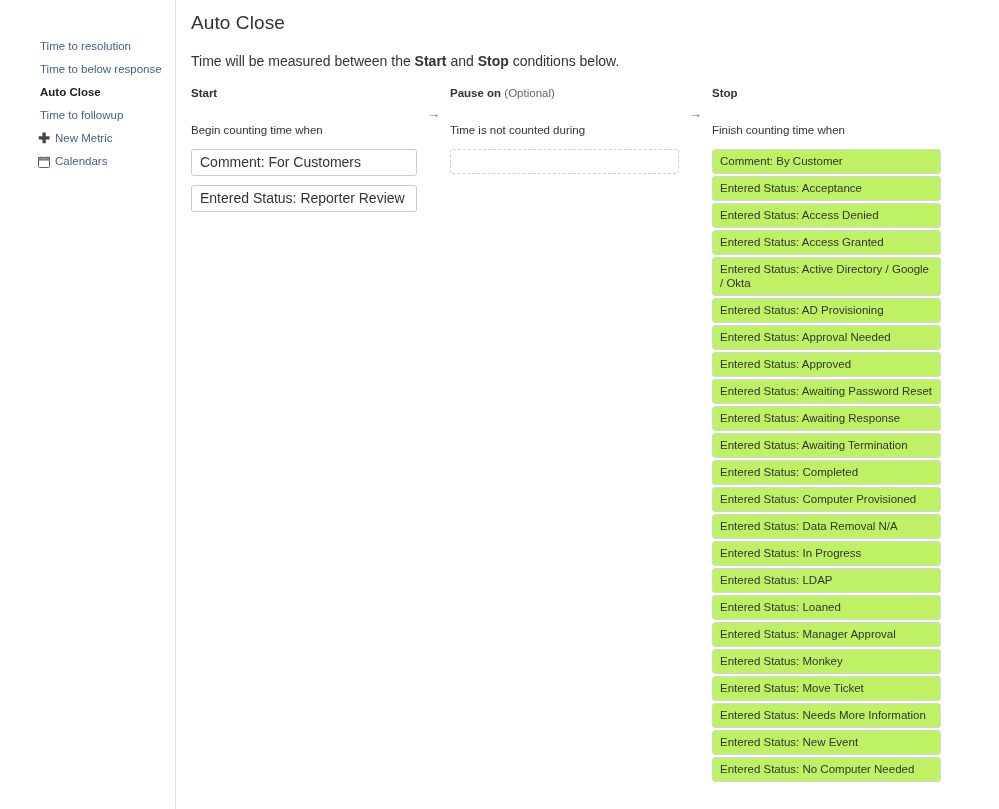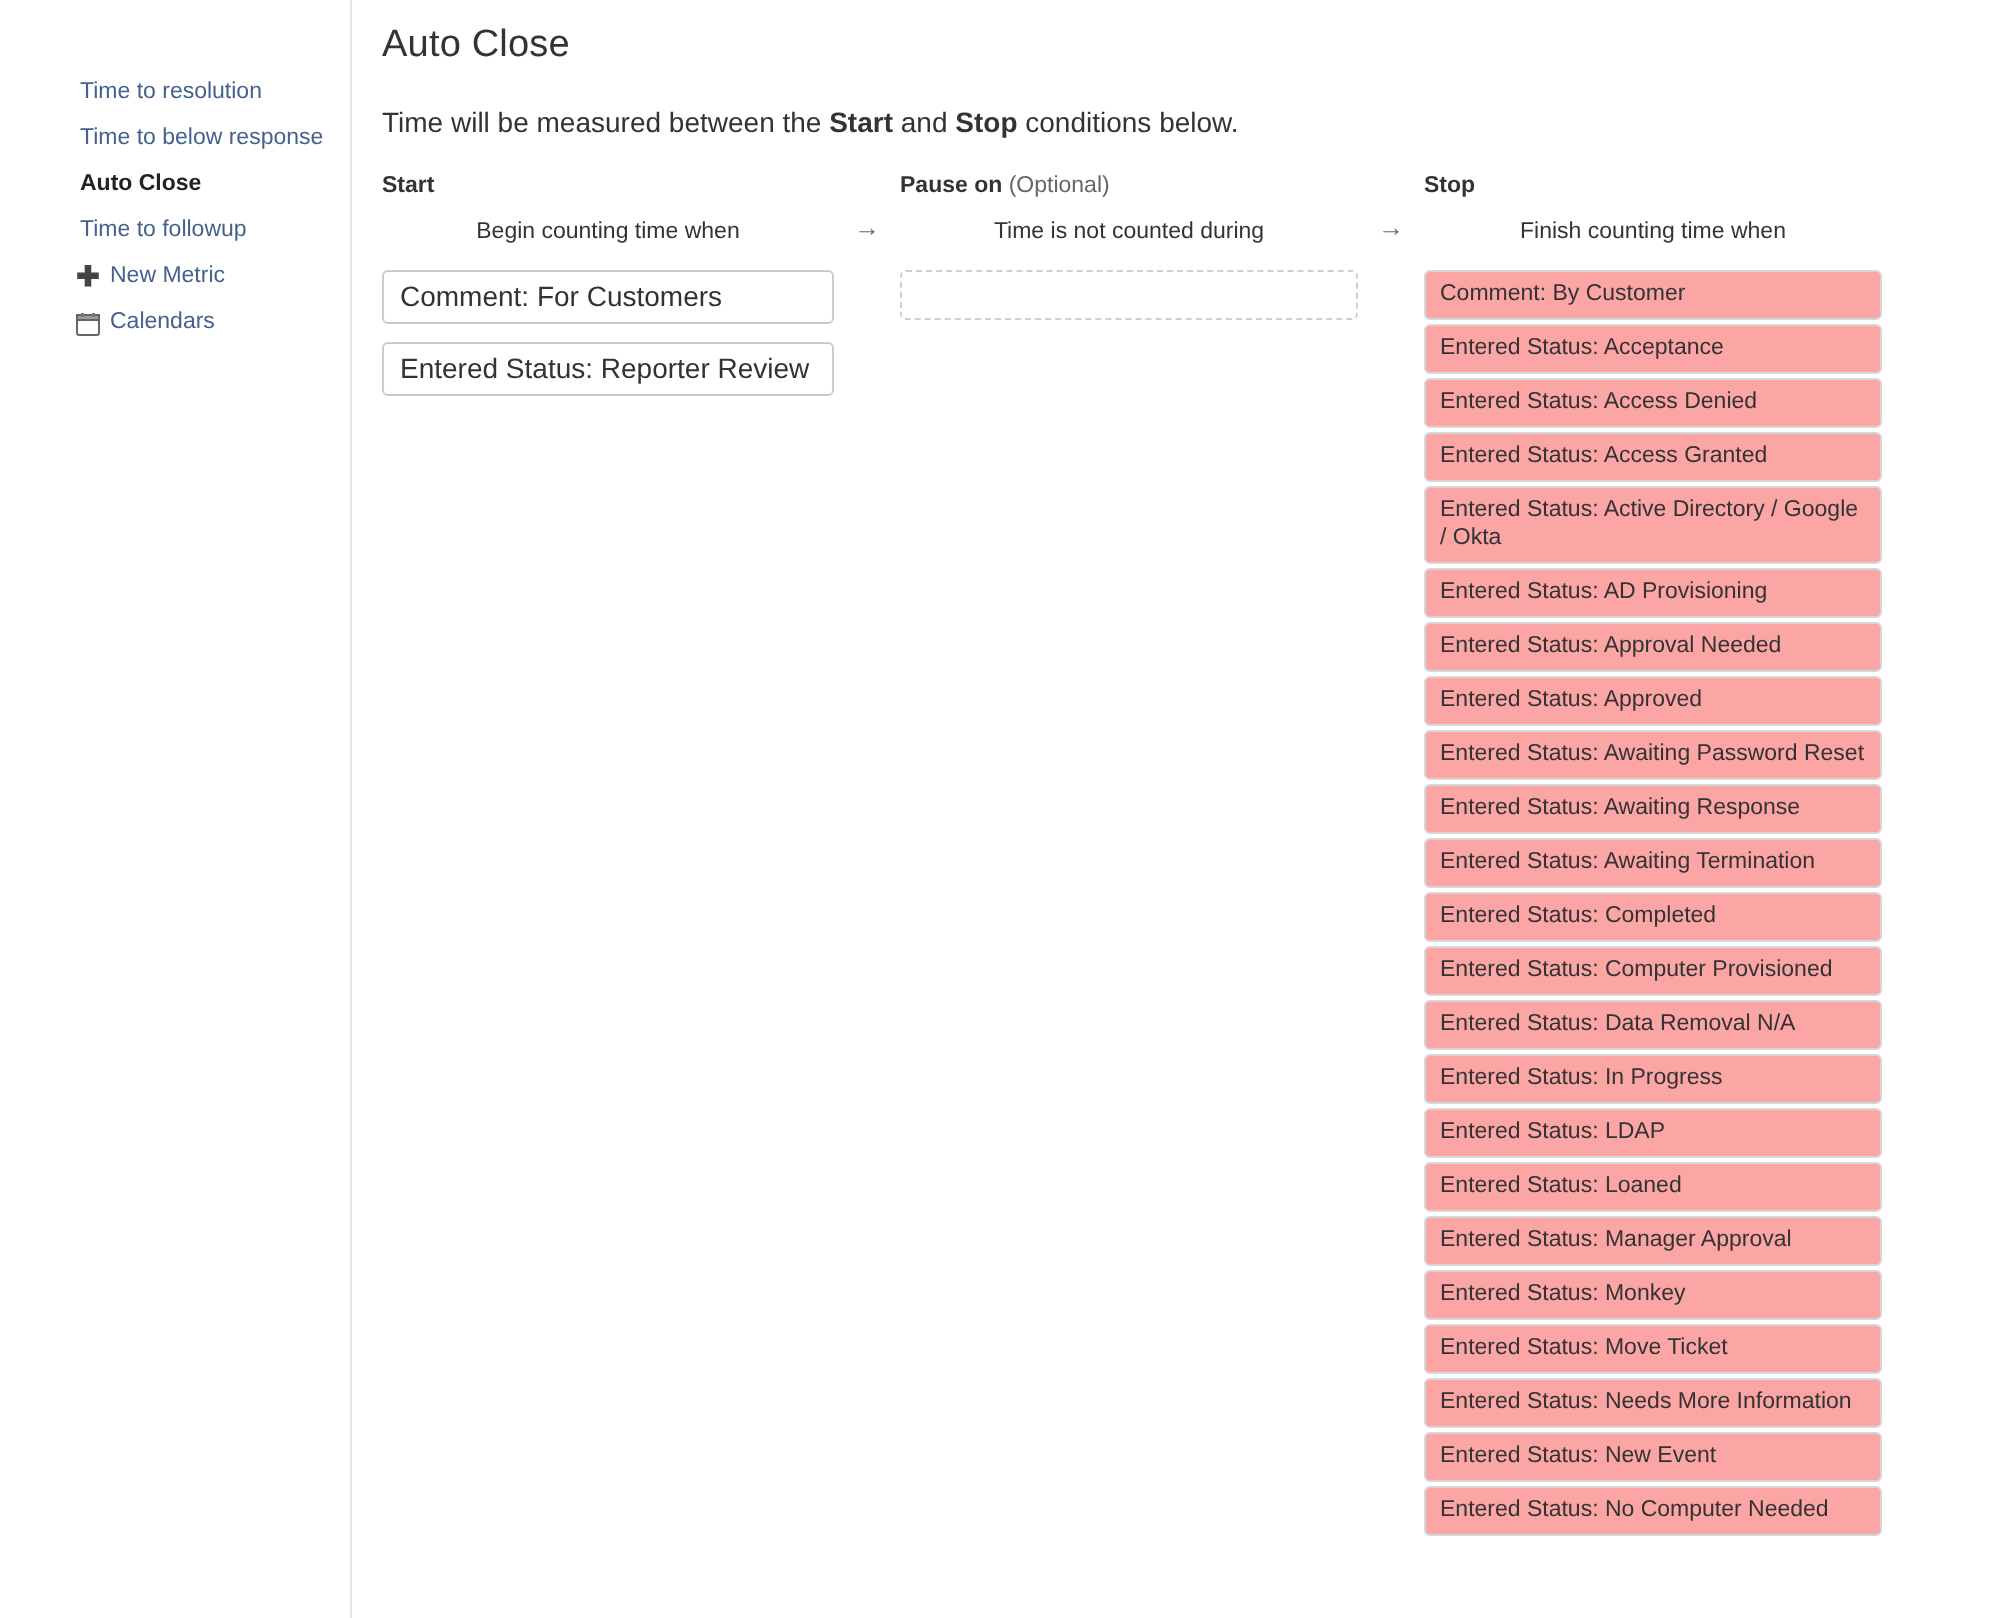--- a/index.html
+++ b/index.html
@@ -125,22 +125,21 @@
     margin: 0;
     height: 16px;
   }
   .col-title .optional {
     font-weight: normal;
     color: #666666;
   }
   .col-sub {
     font-size: 11.5px;
     color: #333333;
-    margin: 7px 0 0 0;
-    text-align: center;
+    margin: 21px 0 0 0;
   }
 
   .dropzone {
     margin-top: 13px;
   }
 
   
   .chip {
     border: 1px solid #cccccc;
     background: #ffffff;
@@ -160,21 +159,21 @@
     height: 25px;
     background: #ffffff;
   }
 
   
   .stop-list {
     margin-top: 13px;
   }
   .stop-item {
     border: 1px solid #d6d6d6;
-    background: #fca5a5;
+    background: #bef264;
     border-radius: 3px;
     padding: 4px 7px 5px 7px;
     font-size: 11.5px;
     color: #333333;
     line-height: 14px;
     margin-bottom: 2px;
     cursor: move;
   }
 </style>
 </head>

